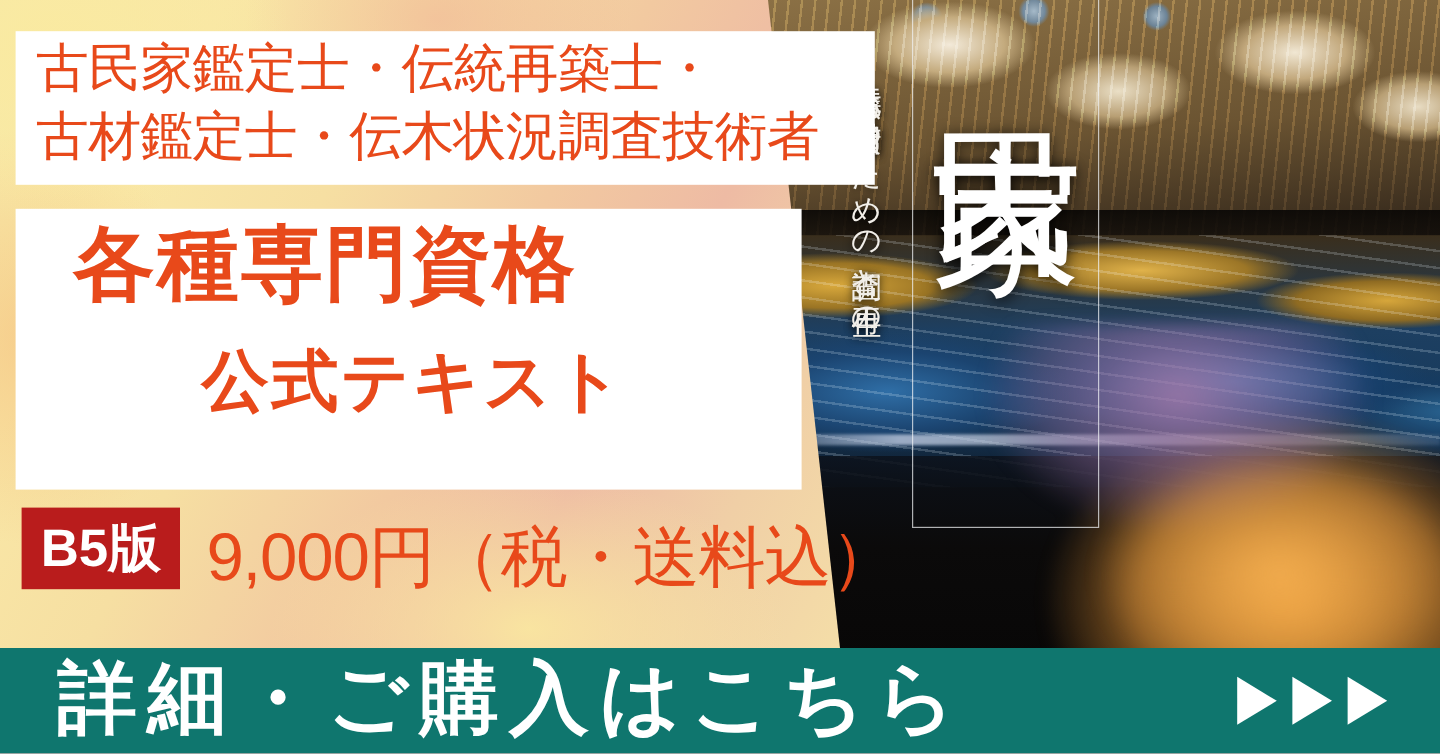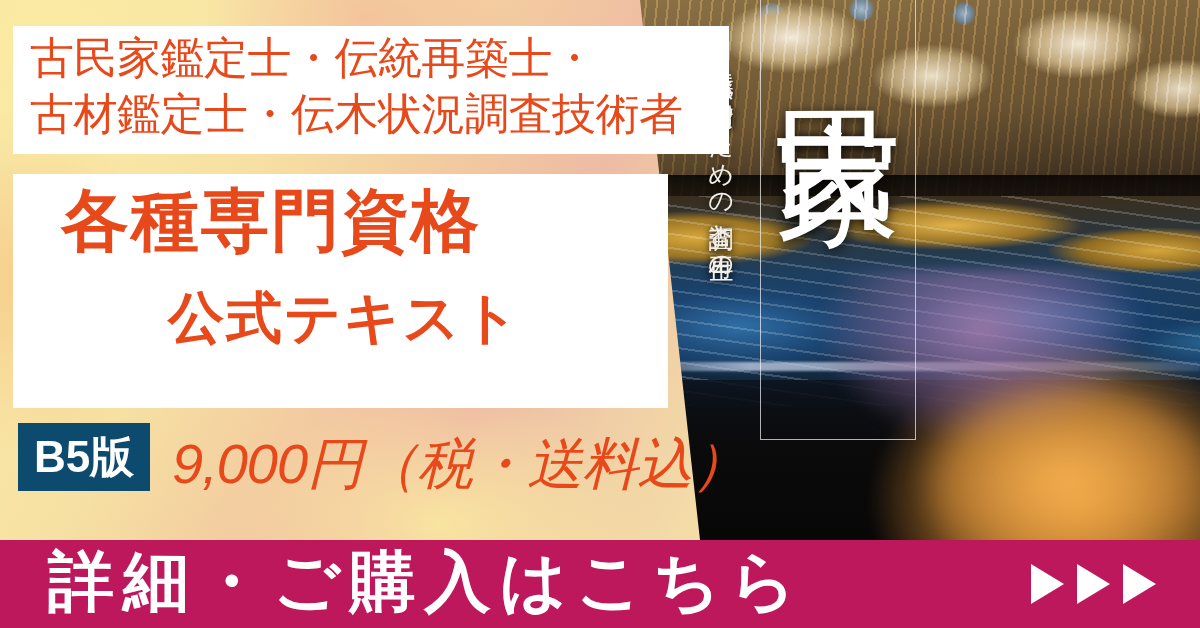--- a/index.html
+++ b/index.html
@@ -255,46 +255,45 @@
     color: #E8491A;
     letter-spacing: 2px;
     line-height: 1;
   }
 
   
   .badge-b5 {
     position: absolute;
     left: 18px; top: 423px;
     width: 132px; height: 68px;
-    background: #0c4a6e;
+    background: #b91c1c;
     color: #ffffff;
     font-size: 44px;
     font-weight: 700;
     display: flex;
     align-items: center;
     justify-content: center;
     letter-spacing: 0px;
   }
   .price-text {
     position: absolute;
     left: 172px; top: 427px;
     font-size: 56px;
     font-weight: 400;
     color: #E8491A;
     letter-spacing: -1px;
     white-space: nowrap;
-    font-style: italic;
   }
 
   
   .cta-bar {
     position: absolute;
     left: 0; bottom: 0;
     width: 1200px; height: 88px;
-    background: #be185d;
+    background: #0f766e;
     display: flex;
     align-items: center;
   }
   .cta-text {
     position: absolute;
     left: 48px; top: 50%;
     transform: translateY(-52%);
     font-size: 66px;
     font-weight: 700;
     color: #ffffff;

